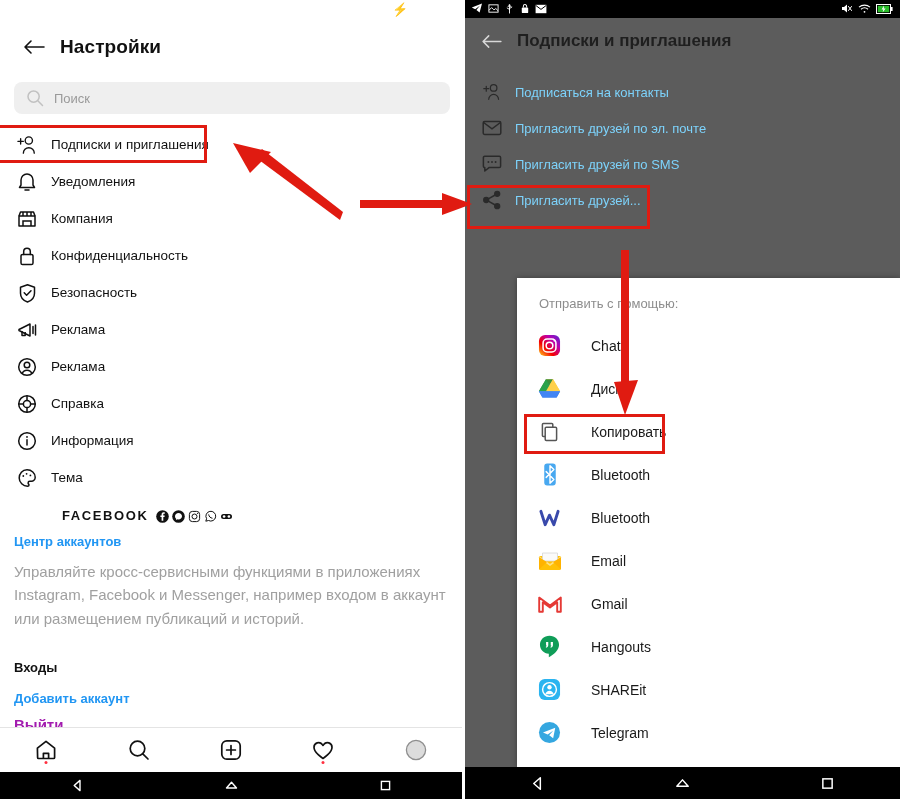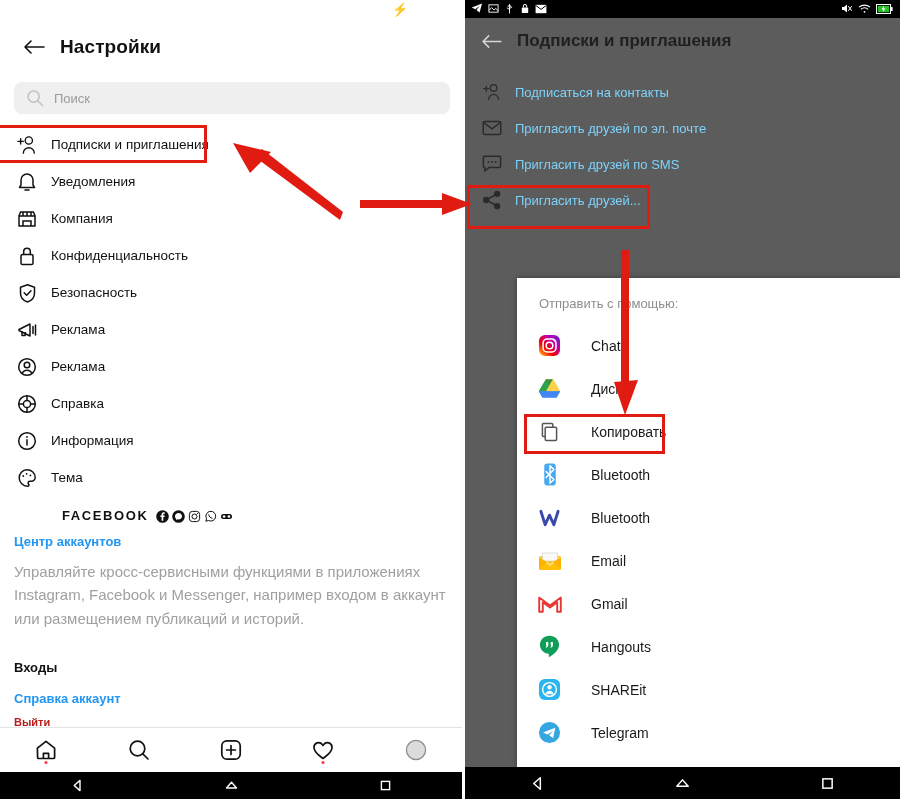--- a/index.html
+++ b/index.html
@@ -75,21 +75,21 @@
   }
   #logins-head {
     margin-top: 30px; font-size: 13px; font-weight: bold; color: #111;
   }
   #add-account {
     display: block; margin-top: 16px;
     font-size: 13px; font-weight: bold; color: #2196f3; text-decoration: none;
   }
   #logout {
     display: block; margin-top: 10px;
-    font-size: 11px; font-weight: bold; color: #b91c1c; text-decoration: none;
+    font-size: 15px; font-weight: bold; color: #a21caf; text-decoration: none;
   }
 
   
   #left-tabbar {
     position: absolute; left: 0; top: 727px; width: 462px; height: 45px;
     border-top: 1px solid #e4e4e4; background: #fff;
     display: flex; align-items: center;
   }
   .tab-btn {
     flex: 1; display: flex; align-items: center; justify-content: center;
@@ -337,21 +337,21 @@
                 <circle cx="4.1" cy="6.5" r="1.3" fill="#fff"></circle>
                 <circle cx="8.9" cy="6.5" r="1.3" fill="#fff"></circle>
               </svg>
           </span>
         </span>
       </div>
 
       <a id="accounts-center" href="#">Центр аккаунтов</a>
       <p id="fb-desc">Управляйте кросс-сервисными функциями в приложениях Instagram, Facebook и Messenger, например входом в аккаунт или размещением публикаций и историй.</p>
       <div id="logins-head">Входы</div>
-      <a id="add-account" href="#">Справка аккаунт</a>
+      <a id="add-account" href="#">Добавить аккаунт</a>
       <a id="logout" href="#">Выйти</a>
     </div>
 
     <div id="left-tabbar">
       <div class="tab-btn">
         <svg width="24" height="24" viewBox="0 0 24 24" fill="none" stroke="#111" stroke-width="1.7">
           <path d="M3.4 10.2L12 3.3l8.6 6.9v9.3a1 1 0 01-1 1h-15a1 1 0 01-1-1z" stroke-linejoin="round"></path>
           <path d="M9.4 20.5v-5.2h5.2v5.2" stroke-linejoin="round"></path>
         </svg>
         <span class="tab-dot"></span>

